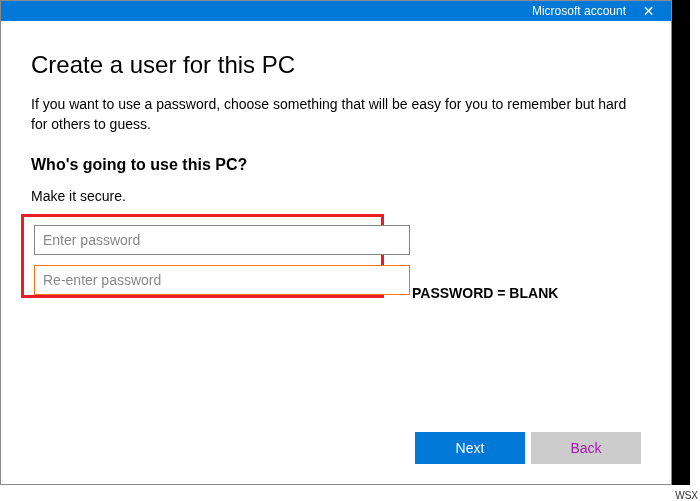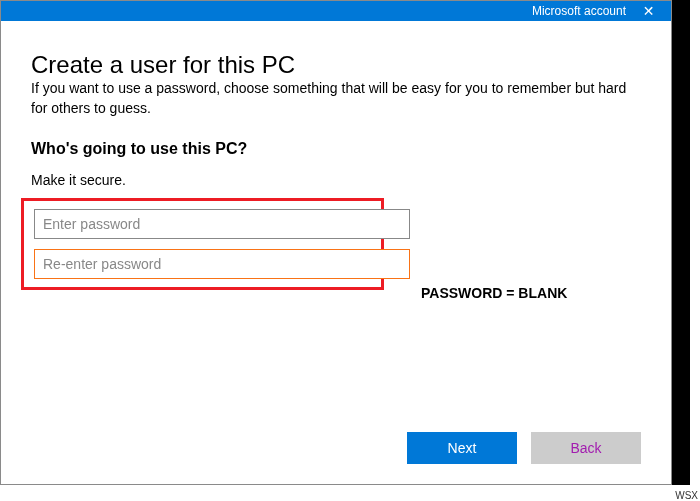--- a/index.html
+++ b/index.html
@@ -3,31 +3,31 @@
   <meta charset="utf-8">
   <style>
     * { box-sizing: border-box; margin: 0; padding: 0; }
     body { font-family: "Segoe UI", Tahoma, sans-serif; background: #fff; width: 700px; height: 501px; position: relative; }
     .window { width: 672px; height: 485px; border: 1px solid #8a8a8a; position: relative; background: #fff; }
     .titlebar { height: 20px; background: #0078d7; display: flex; align-items: center; justify-content: flex-end; }
     .titlebar-title { color: #fff; font-size: 12px; font-weight: 400; }
     .close-btn { width: 45px; height: 30px; display: flex; align-items: center; justify-content: center; color: #fff; font-size: 14px; cursor: pointer; }
     .content { padding: 30px 30px 20px 30px; }
     .heading { font-size: 24px; font-weight: 300; color: #000; }
-    .desc { font-size: 14px; color: #000; margin-bottom: 22px; line-height: 1.4; }
+    .desc { font-size: 14px; color: #000; margin-bottom: 22px; line-height: 1.4; margin-top: 16px; }
     .label { font-size: 16px; font-weight: 600; color: #000; margin-bottom: 8px; }
     .label-secure { font-size: 14px; font-weight: 400; color: #000; margin-bottom: 10px; margin-top: 14px; }
     .field { width: 376px; height: 30px; border: 1px solid #888; padding: 4px 8px; font-size: 14px; font-family: inherit; background: #fff; color: #333; display: block; }
     .field::placeholder { color: #888; }
     .field-focus { border: 1px solid #f97316; }
-    .highlight-box { border: 3px solid #ed1c24; padding: 8px 10px 8px 10px; width: 363px; margin-left: -10px; margin-top: 4px; }
+    .highlight-box { border: 3px solid #ed1c24; padding: 8px 10px 0 10px; width: 363px; margin-left: -10px; margin-top: 4px; }
     .highlight-box .field { margin-bottom: 10px; }
     .highlight-box .field:last-child { margin-bottom: 0; }
-    .annotation { position: absolute; left: 420px; top: 284px; font-weight: 700; font-size: 14px; font-family: Arial, sans-serif; color: #000; }
-    .buttons { position: absolute; bottom: 20px; right: 30px; display: flex; gap: 14px; }
+    .annotation { position: absolute; left: 411px; top: 284px; font-weight: 700; font-size: 14px; font-family: Arial, sans-serif; color: #000; }
+    .buttons { position: absolute; bottom: 20px; right: 30px; display: flex; gap: 6px; }
     .btn { width: 110px; height: 32px; border: none; font-size: 14px; font-family: inherit; cursor: pointer; }
     .btn-primary { background: #0078d7; color: #fff; }
     .btn-secondary { background: #cccccc; color: #a21caf; }
     .right-strip { position: absolute; top: 0; left: 672px; width: 18px; height: 485px; background: #000; }
     .wsx { position: absolute; bottom: 0; right: 2px; font-size: 10px; color: #333; font-family: Arial, sans-serif; }
   </style>
 </head>
 <body>
 
 <div class="window">

